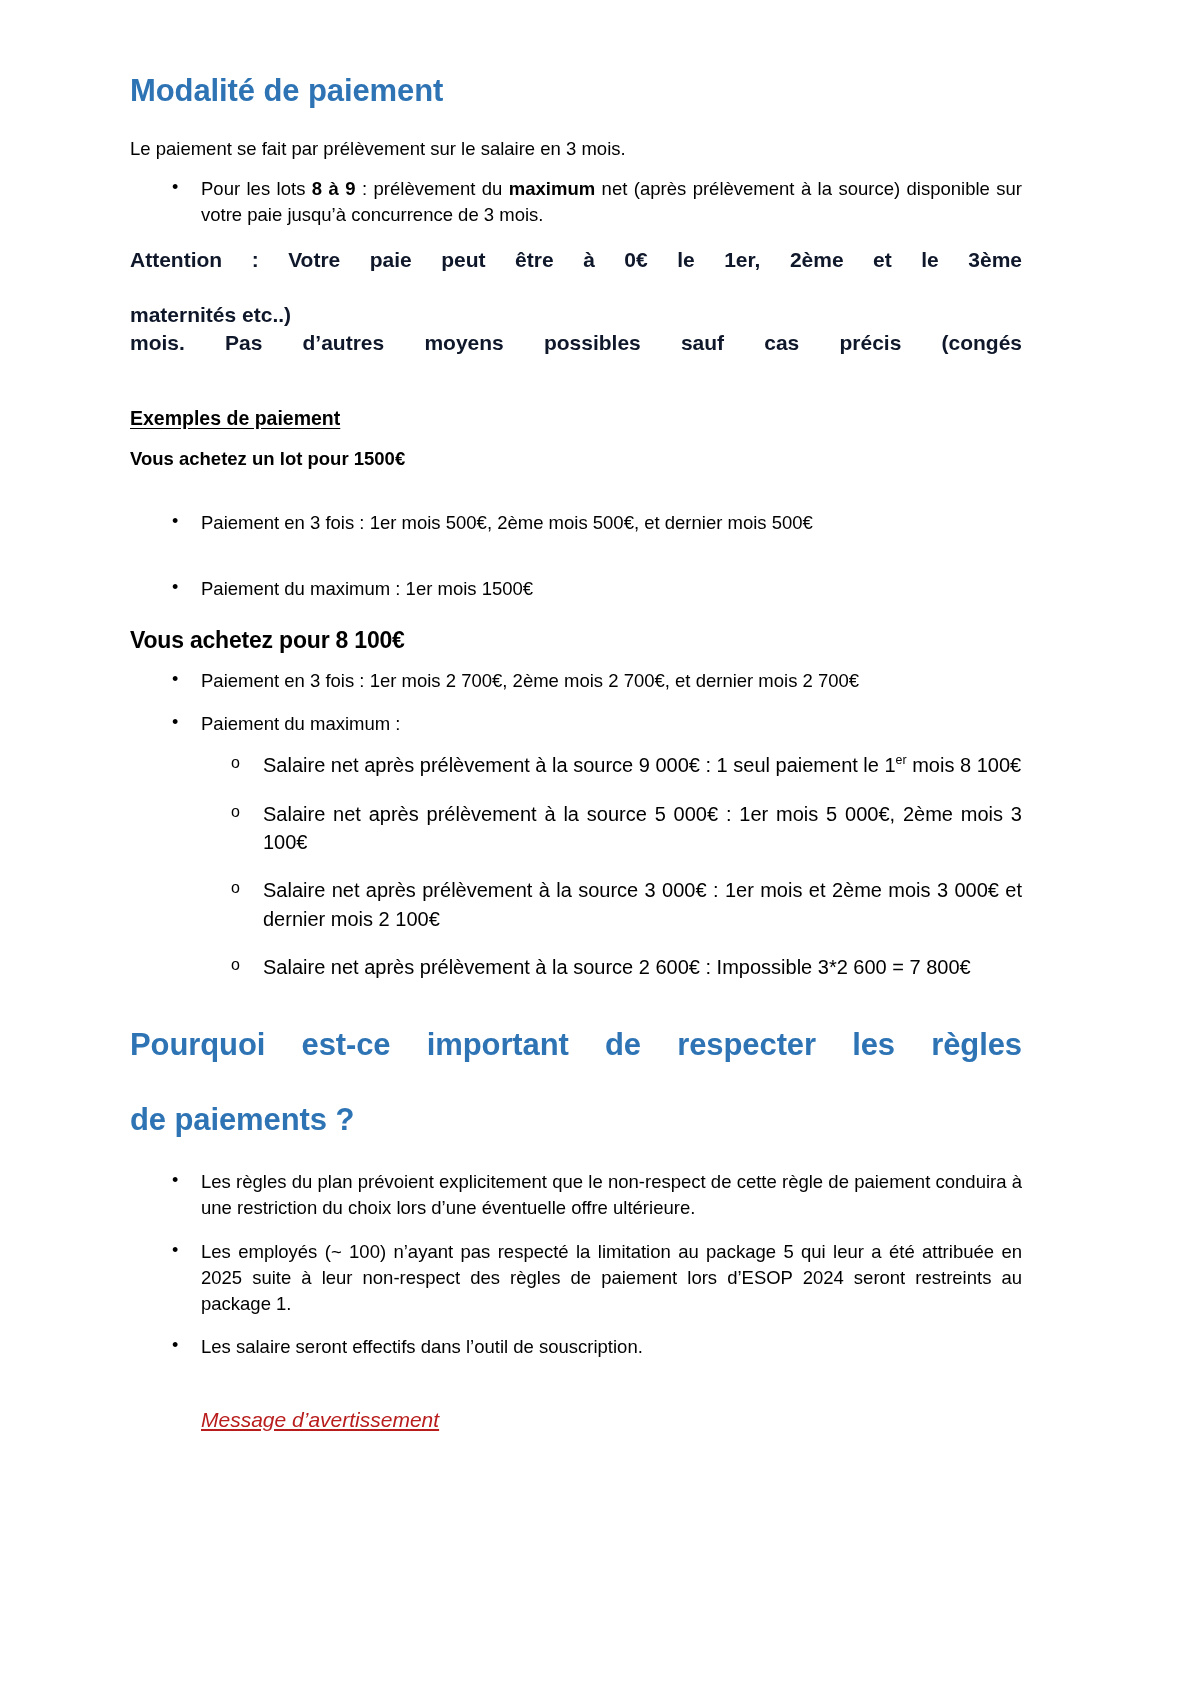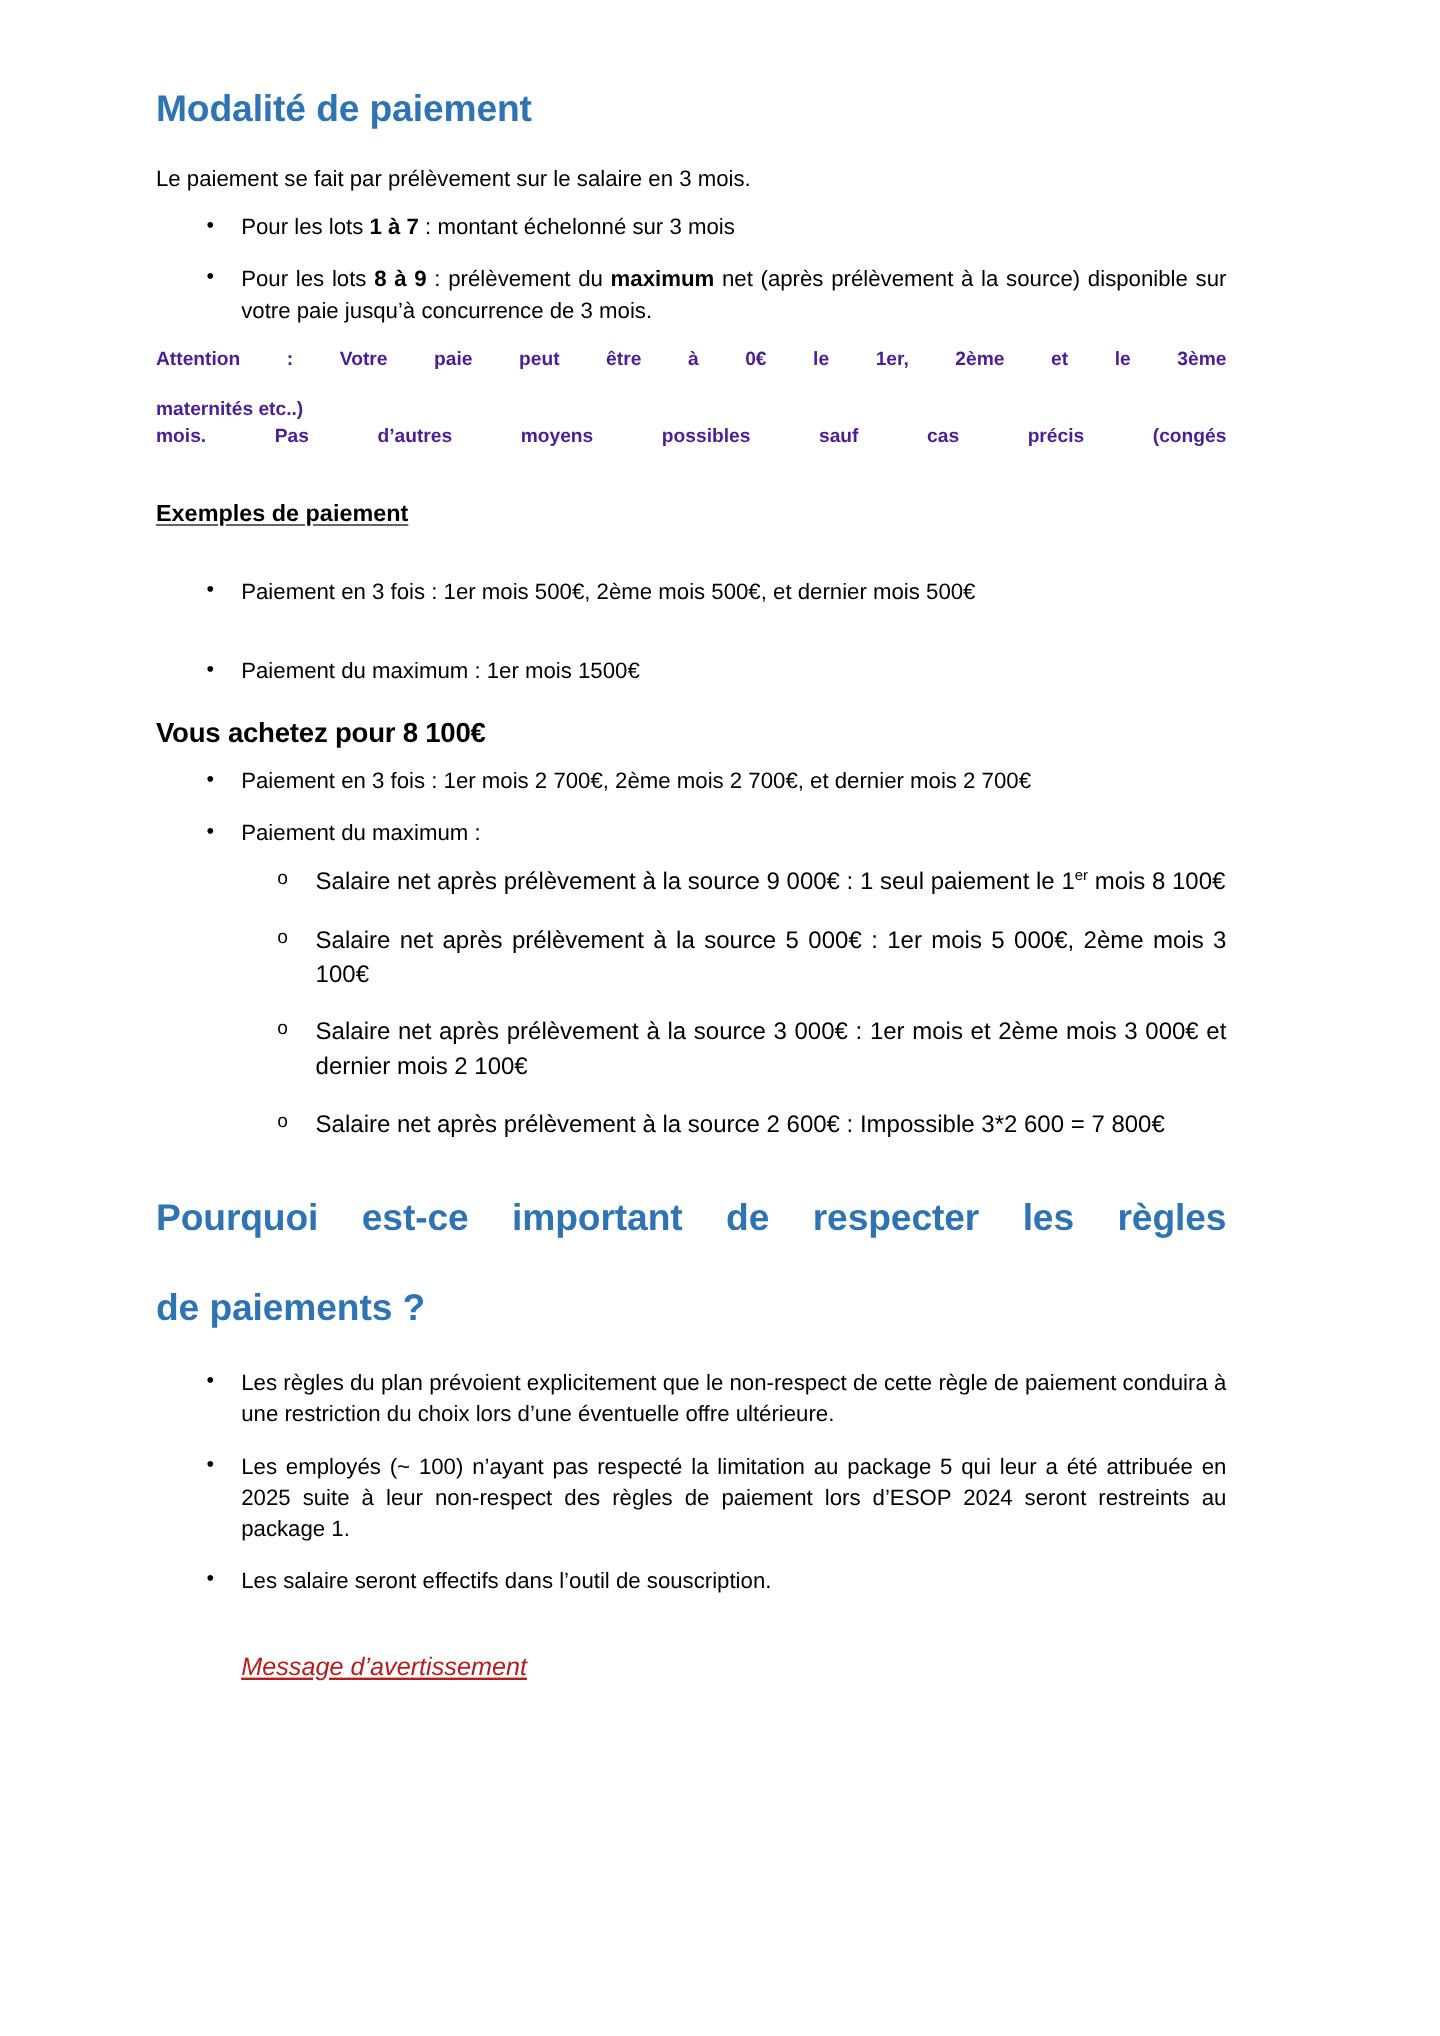--- a/index.html
+++ b/index.html
@@ -69,22 +69,22 @@
     margin: 16px 0 12px 0;
     display: block;
   }
   .h4-bold.large {
     font-size: 23px;
     margin: 24px 0 14px 0;
     letter-spacing: -0.2px;
   }
   
   .warning {
-    color: #4c1d95;
-    font-size: 16px;
+    color: #0f172a;
+    font-size: 21px;
     font-weight: bold;
     line-height: 1.33;
     margin: 16px 0 8px 0;
   }
   .warning .jline {
     display: block;
     text-align: justify;
   }
   .warning .jline::after {
     content: "";
@@ -163,33 +163,33 @@
 <body>
 
 <div class="page">
 
   
   <h1 class="h1 first">Modalité de paiement</h1>
 
   <p class="intro">Le paiement se fait par prélèvement sur le salaire en 3 mois.</p>
 
   <ul class="bullets">
-    <li><span><span>Pour les lots </span><b>1 à 7</b><span> : montant échelonné sur 3 mois</span></span></li>
     <li><span><span>Pour les lots </span><b>8 à 9</b><span> : prélèvement du </span><b>maximum</b><span> net (après prélèvement à la source) disponible sur votre paie jusqu’à concurrence de 3 mois.</span></span></li>
   </ul>
 
   <div class="warning">
     <span class="jline">Attention : Votre paie peut être à 0€ le 1er, 2ème et le 3ème</span>
     <span class="jline last">maternités etc..)</span>
     <span class="jline">mois. Pas d’autres moyens possibles sauf cas précis (congés</span>
   </div>
 
   
   <span class="h3-underline">Exemples de paiement</span>
 
+  <span class="h4-bold">Vous achetez un lot pour 1500€</span>
 
   <ul class="bullets">
     <li class="tight"><span>Paiement en 3 fois : 1er mois 500€, 2ème mois 500€, et dernier mois 500€</span></li>
     <li class="tight"><span>Paiement du maximum : 1er mois 1500€</span></li>
   </ul>
 
   <span class="h4-bold large">Vous achetez pour 8 100€</span>
 
   <ul class="bullets">
     <li><span>Paiement en 3 fois : 1er mois 2 700€, 2ème mois 2 700€, et dernier mois 2 700€</span></li>

